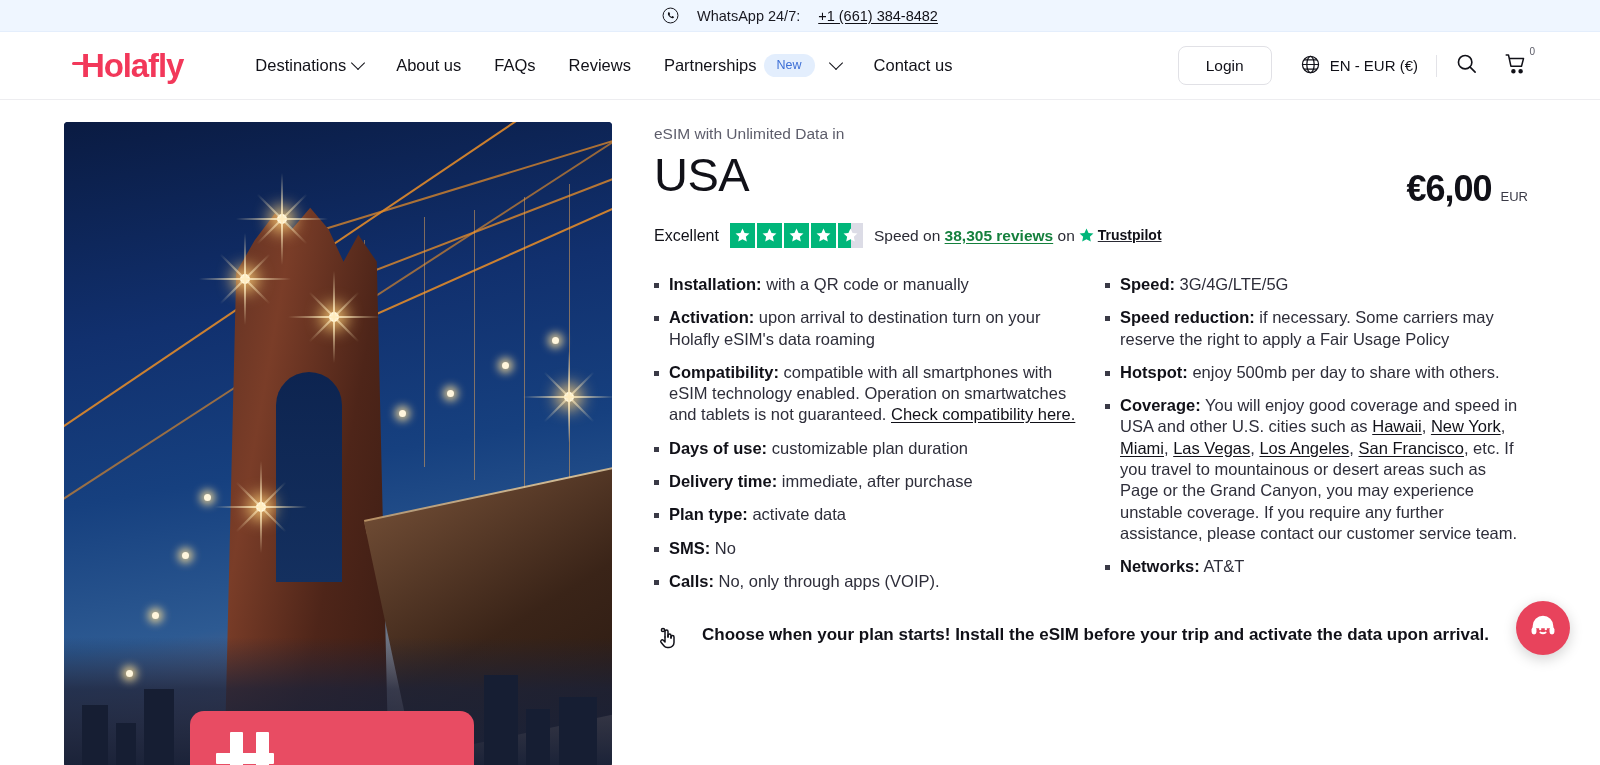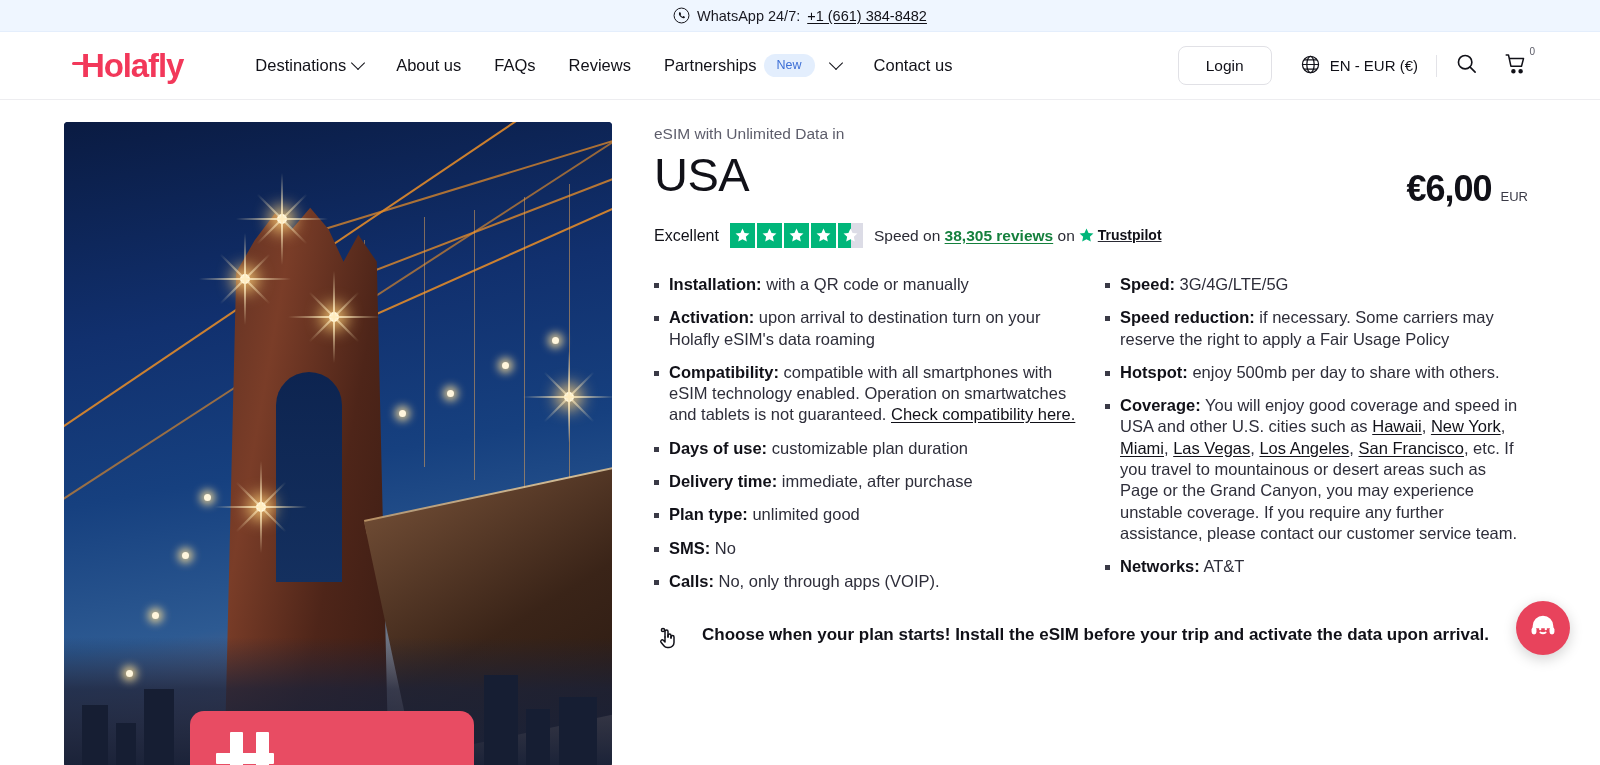--- a/index.html
+++ b/index.html
@@ -9,21 +9,21 @@
     background: #ffffff;
     overflow: hidden;
     color: #111118;
   }
 
   
   .topbar {
     height: 32px; width: 100%;
     background: #EFF6FF;
     display: flex; align-items: center; justify-content: center;
-    gap: 7px;
+    gap: 18px;
     font-size: 14.5px;
     color: #1a1a22;
     border-bottom: 1px solid #e4eefc;
   }
   .topbar .wa-icon { width: 17px; height: 17px; display: block; }
   .topbar a {
     color: #111118; text-decoration: underline;
     text-underline-offset: 2px; font-weight: 400;
   }
 
@@ -465,21 +465,21 @@
         <div class="spec-li">
             <span class="sq"></span>
             <span><b>Days of use:</b><span> customizable plan duration</span></span>
           </div>
         <div class="spec-li">
             <span class="sq"></span>
             <span><b>Delivery time:</b><span> immediate, after purchase</span></span>
           </div>
         <div class="spec-li">
             <span class="sq"></span>
-            <span><b>Plan type:</b><span> unlimited good</span></span>
+            <span><b>Plan type:</b><span> activate data</span></span>
           </div>
         <div class="spec-li">
             <span class="sq"></span>
             <span><b>SMS:</b><span> No</span></span>
           </div>
         <div class="spec-li">
             <span class="sq"></span>
             <span><b>Calls:</b><span> No, only through apps (VOIP).</span></span>
           </div>
       </div>

